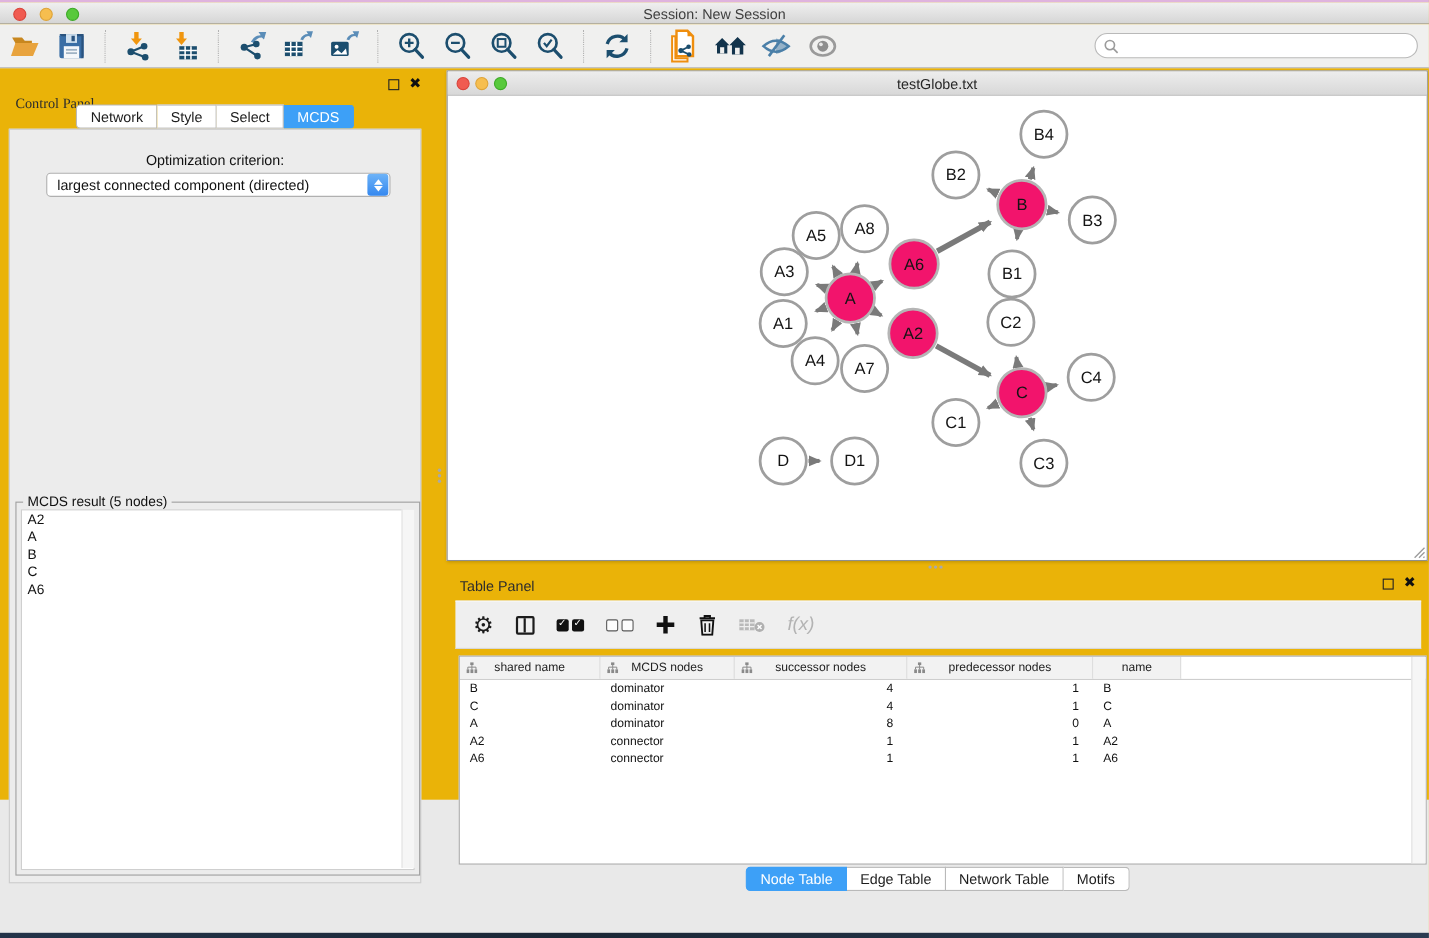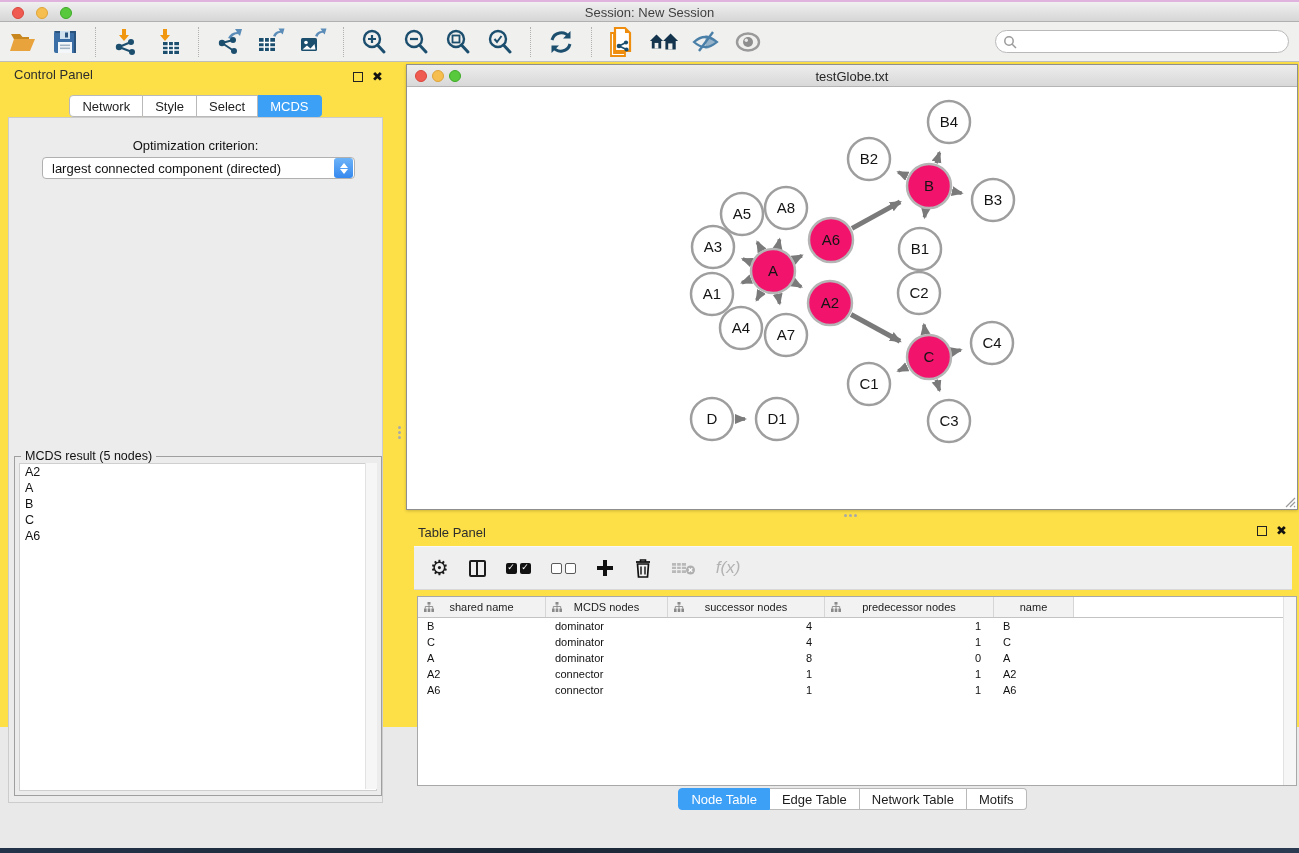--- a/index.html
+++ b/index.html
@@ -1,18 +1,18 @@
 <!DOCTYPE html>
 <html><head>
 <meta charset="utf-8">
 <style>
   * { margin:0; padding:0; box-sizing:border-box; }
   html,body { width:1299px; height:853px; }
   body { font-family:"Liberation Sans", sans-serif; background:#e9e9e9; overflow:hidden; }
-  #screen { position:relative; width:1299px; height:727px; background:#fde047; }
+  #screen { position:relative; width:1299px; height:727px; background:#eab308; }
 
   
   .titlebar { position:absolute; left:0; top:0; width:1299px; height:22px;
     background:linear-gradient(#f0f0f0,#d6d6d6); border-bottom:1px solid #b0b0b0;
     border-top:2px solid #dfb3de; }
   .titlebar .title { position:absolute; left:0; right:0; top:3px; text-align:center;
     font-size:13px; color:#3f3f3f; }
   .tl { position:absolute; width:12px; height:12px; border-radius:50%; top:5px; }
   .tl.red { background:#f05b51; border:1px solid #d9453c; }
   .tl.yellow { background:#f6be4f; border:1px solid #dea439; }
@@ -30,21 +30,21 @@
   .searchbox input { border:none; outline:none; flex:1; height:19px; font-size:12px;
     background:transparent; margin-right:8px; font-family:"Liberation Sans",sans-serif; }
 
   
   .panel-title { font-size:13px; color:#2d2d2d; }
   .win-float { width:10px; height:10px; border:1.5px solid #222; display:inline-block; }
   .win-close { font-family:"DejaVu Sans",sans-serif; font-size:13px; font-weight:bold; color:#111; line-height:10px; }
 
   
   .control-panel { position:absolute; left:0; top:62px; width:391px; height:752px; }
-  .cp-header { position:absolute; left:14px; top:5px; }
+  .cp-header { position:absolute; left:14px; top:24px;font-family:Liberation Serif, serif; }
   .cp-winbtns { position:absolute; right:8px; top:10px; display:flex; gap:9px; align-items:center; }
   .seg { display:flex; }
   .seg .seg-btn { height:22px; background:#fff; border:1px solid #b9b9b9; border-left:none;
     font-size:13px; color:#1d1d1d; display:flex; align-items:center; justify-content:center; padding:0 12px; }
   .seg .seg-btn:first-child { border-left:1px solid #b9b9b9; border-radius:4px 0 0 4px; }
   .seg .seg-btn:last-child { border-radius:0 4px 4px 0; }
   .seg .seg-btn.active { background:#3da0f7; border-color:#3da0f7; color:#fff; }
   .cp-tabs { position:absolute; left:0; right:0; top:33px; display:flex; justify-content:center; }
   .cp-content { position:absolute; left:8px; top:55px; width:375px; height:686px;
     background:#ececec; border:1px solid #cccccc; }

